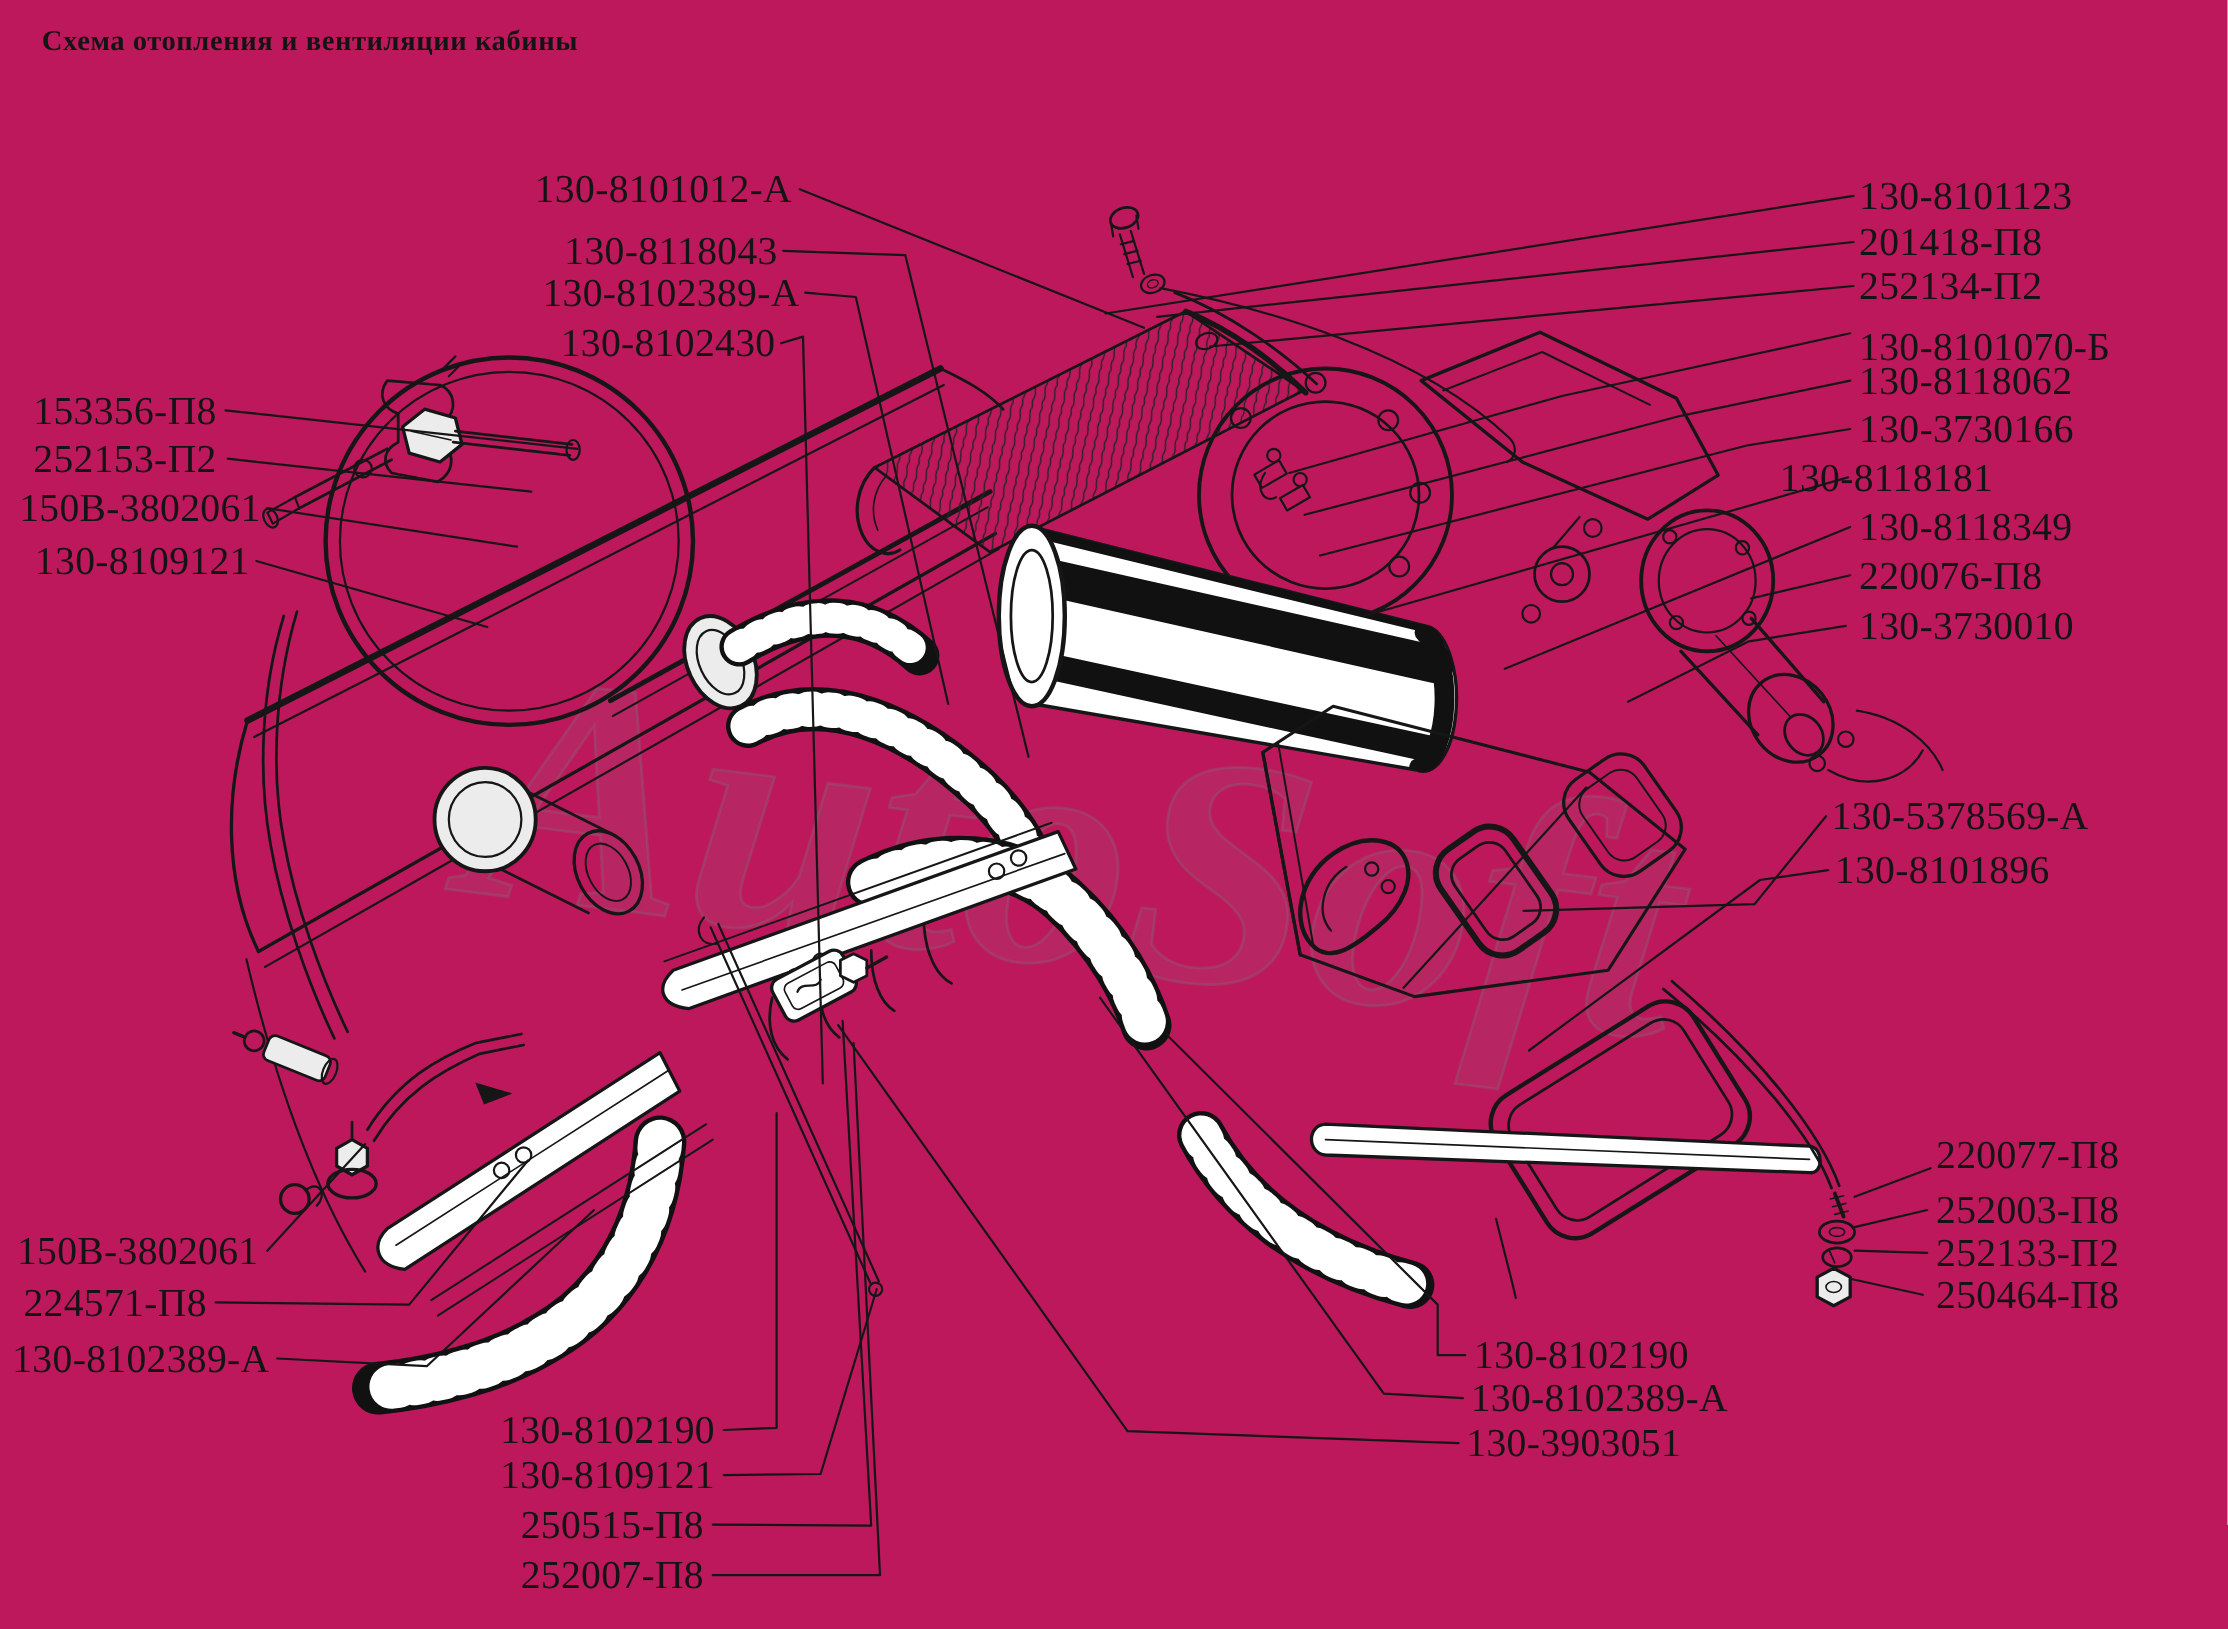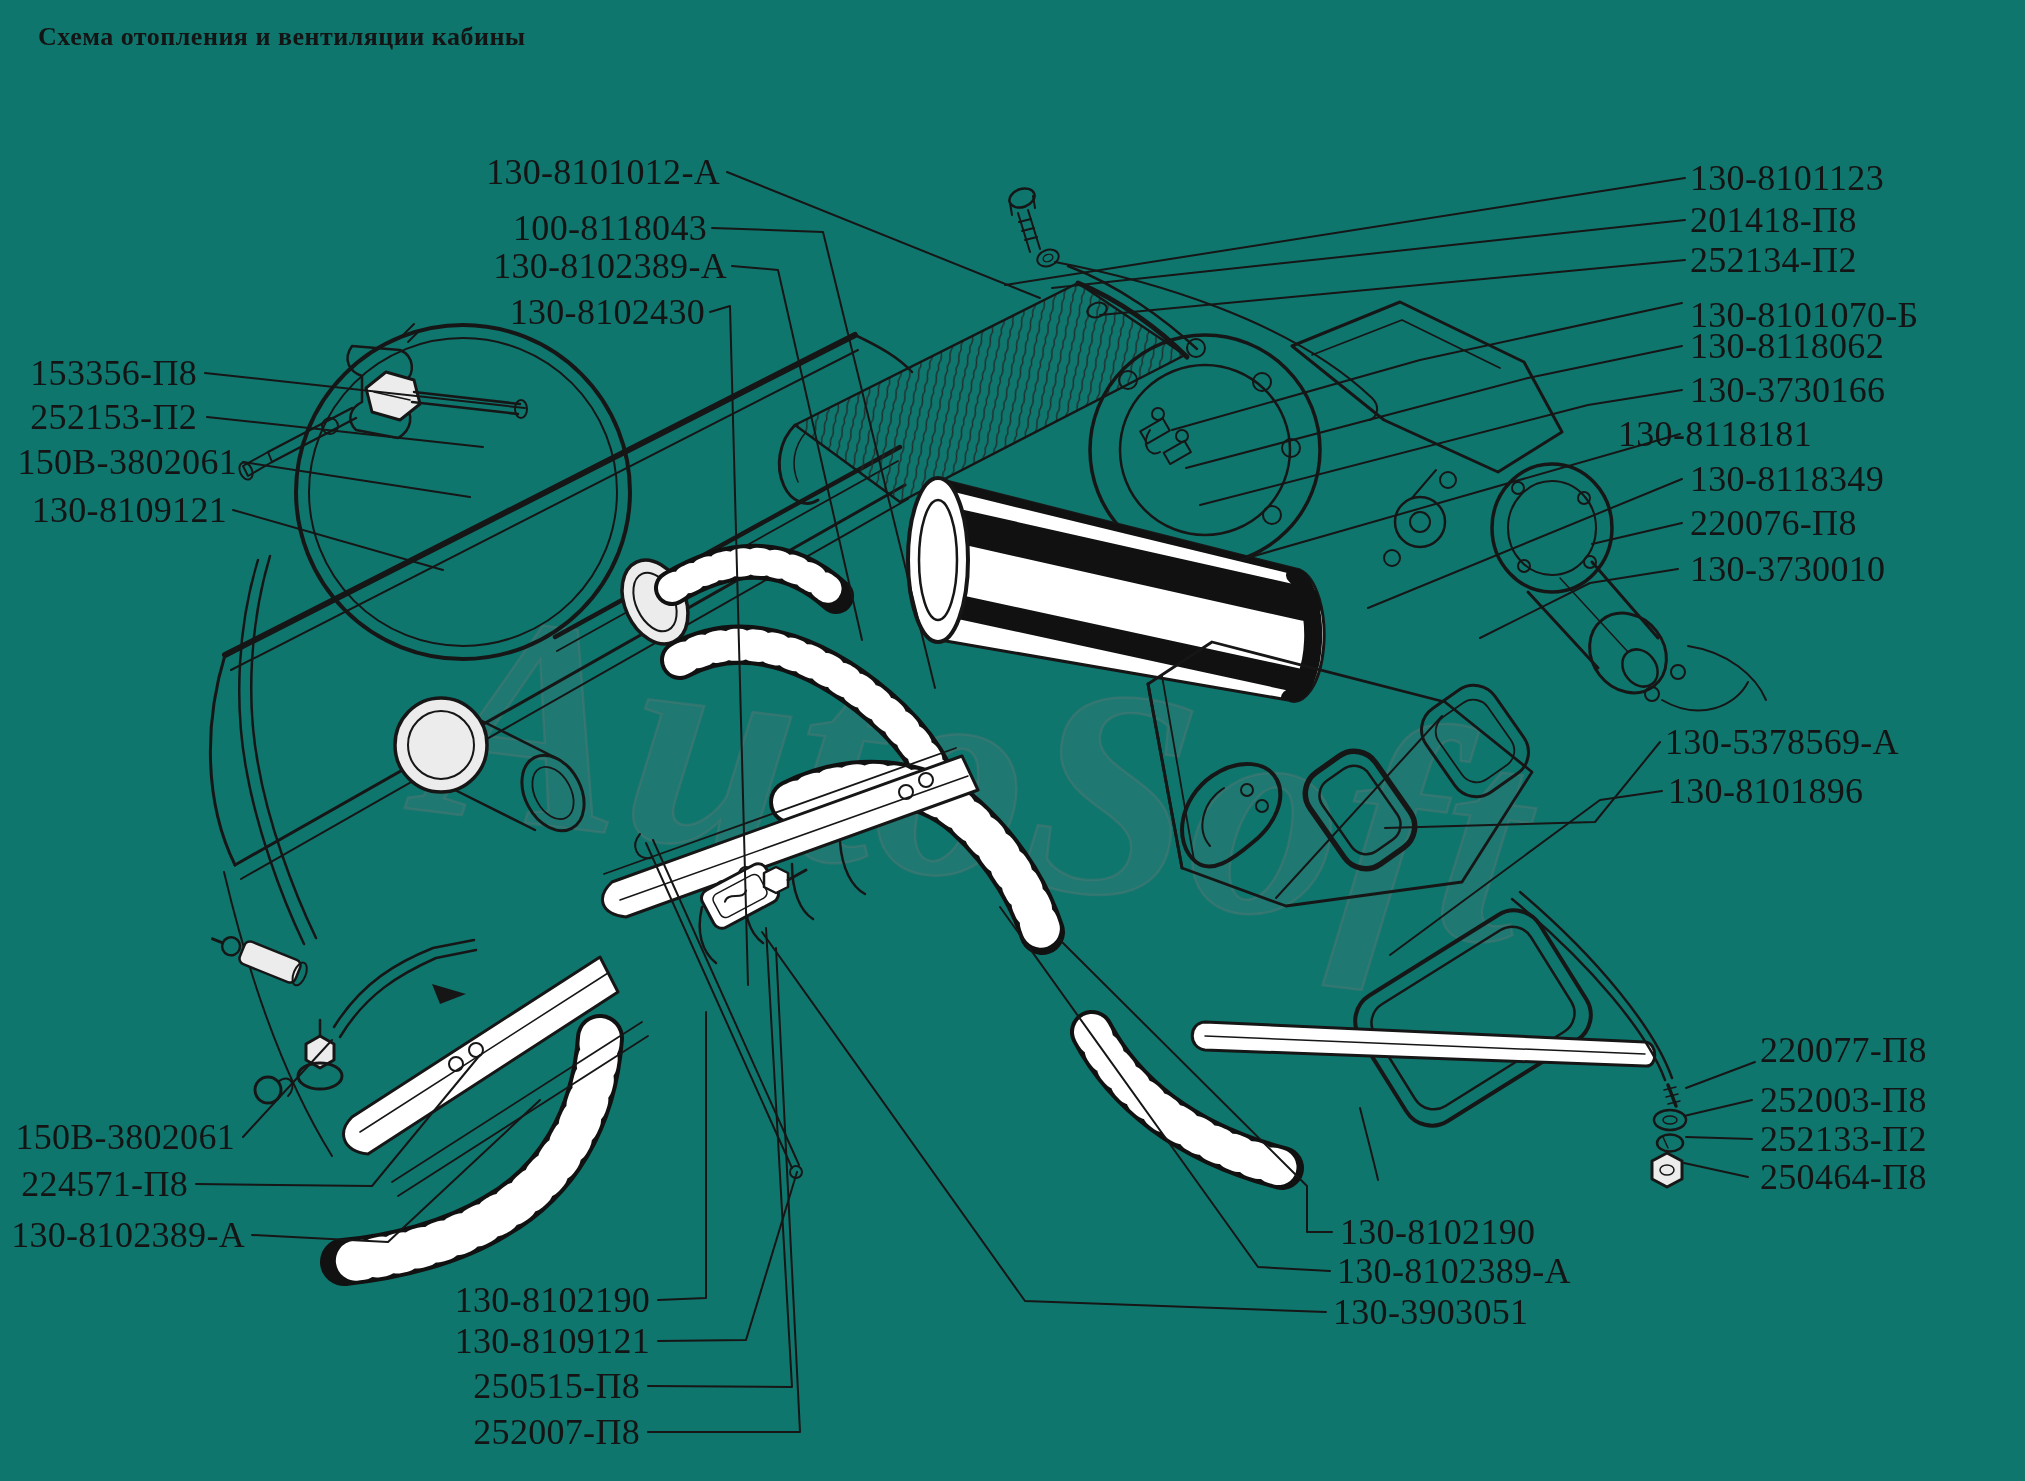--- a/index.html
+++ b/index.html
@@ -1,16 +1,16 @@
 <!DOCTYPE html>
 <html><head>
 <meta charset="utf-8">
 <style>
   html,body{margin:0;padding:0;background:#ececec;}
-  .page{position:relative;width:2025px;height:1481px;background:#0f766e;overflow:hidden;
+  .page{position:relative;width:2025px;height:1481px;background:#be185d;overflow:hidden;
         font-family:"Liberation Serif", serif;}
   .title{position:absolute;left:38px;top:22px;font-weight:700;font-size:26px;color:#141414;
          letter-spacing:.5px;white-space:nowrap;}
   .lbl{position:absolute;font-weight:400;font-size:36px;color:#141414;white-space:nowrap;
        letter-spacing:.3px;line-height:34px;}
   svg{position:absolute;left:0;top:0;}
   svg text.wm{font-family:"Liberation Serif", serif;font-style:italic;font-weight:700;}
 </style>
 </head>
 <body>
@@ -301,21 +301,21 @@
         <polyline points="648,1386 792,1387 766,928"></polyline>
         <polyline points="648,1432 800,1432 776,948"></polyline>
         <polyline points="1332,1232 1307,1232 1307,1186 1060,940"></polyline>
         <polyline points="1330,1271 1258,1267 1000,907"></polyline>
         <polyline points="1326,1312 1025,1301 762,932"></polyline>
       </g>
     </g>
   </svg>
 
   <div class="lbl" style="right:1305px;top:155px;">130-8101012-А</div>
-  <div class="lbl" style="right:1318px;top:211px;">100-8118043</div>
+  <div class="lbl" style="right:1318px;top:211px;">130-8118043</div>
   <div class="lbl" style="right:1298px;top:249px;">130-8102389-А</div>
   <div class="lbl" style="right:1320px;top:295px;">130-8102430</div>
   <div class="lbl" style="right:1828px;top:356px;">153356-П8</div>
   <div class="lbl" style="right:1828px;top:400px;">252153-П2</div>
   <div class="lbl" style="right:1788px;top:445px;">150В-3802061</div>
   <div class="lbl" style="right:1798px;top:493px;">130-8109121</div>
   <div class="lbl" style="left:1690px;top:161px;">130-8101123</div>
   <div class="lbl" style="left:1690px;top:203px;">201418-П8</div>
   <div class="lbl" style="left:1690px;top:243px;">252134-П2</div>
   <div class="lbl" style="left:1690px;top:286px;margin-top:12px;">130-8101070-Б</div>

